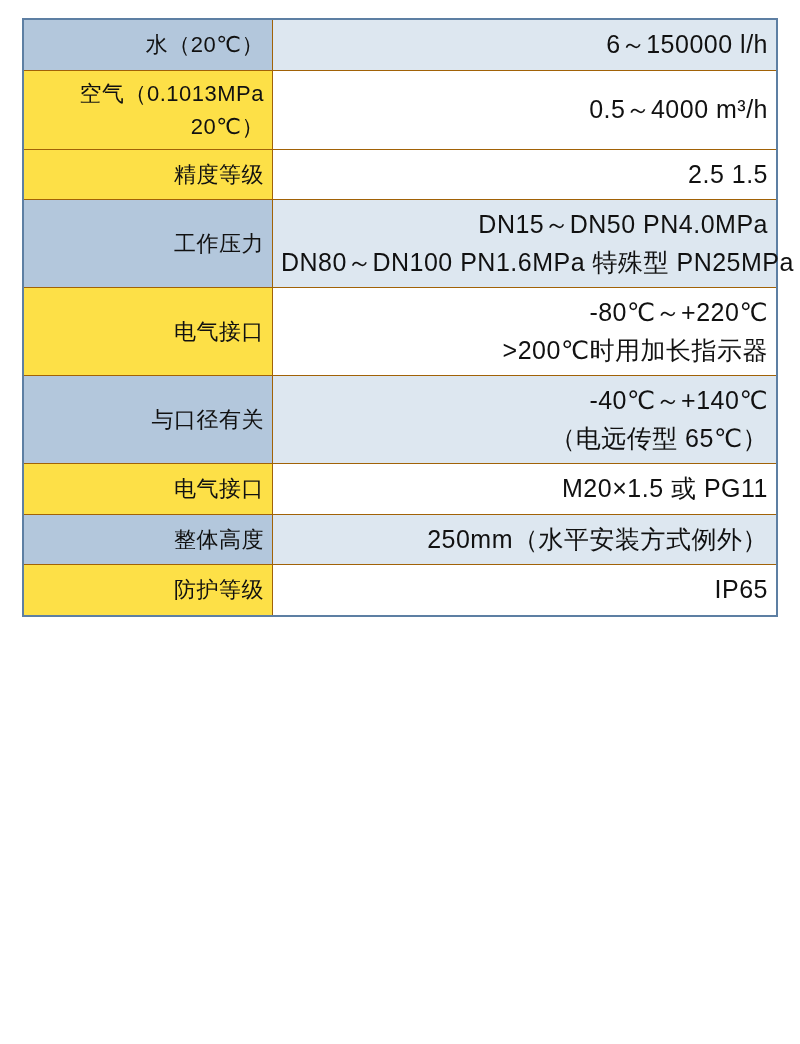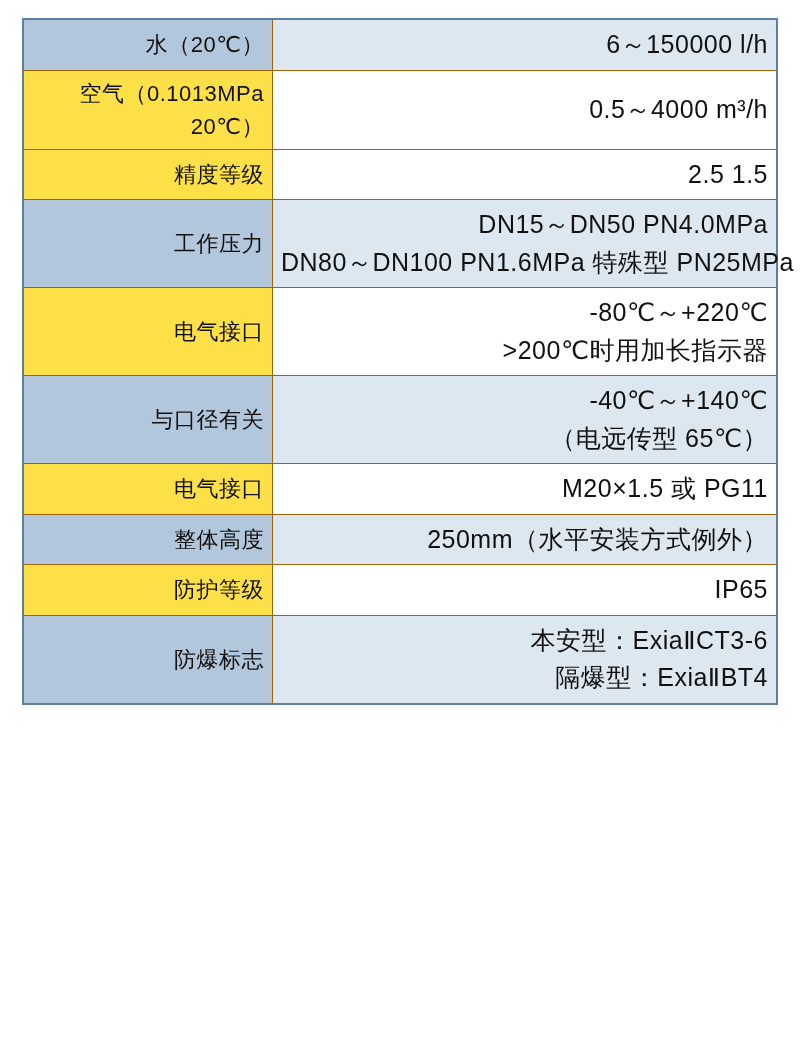--- a/index.html
+++ b/index.html
@@ -128,23 +128,16 @@
         </td>
       </tr>
 
       <tr>
         <td class="label">防护等级</td>
         <td class="value">
           <span class="line">IP65</span>
         </td>
       </tr>
 
-      <tr class="alt">
-        <td class="label">防爆标志</td>
-        <td class="value">
-          <span class="line">本安型：ExiaⅡCT3-6</span>
-          <span class="line">隔爆型：ExiaⅡBT4</span>
-        </td>
-      </tr>
 
     </tbody>
   </table>
 </div>
 
 </body></html>

